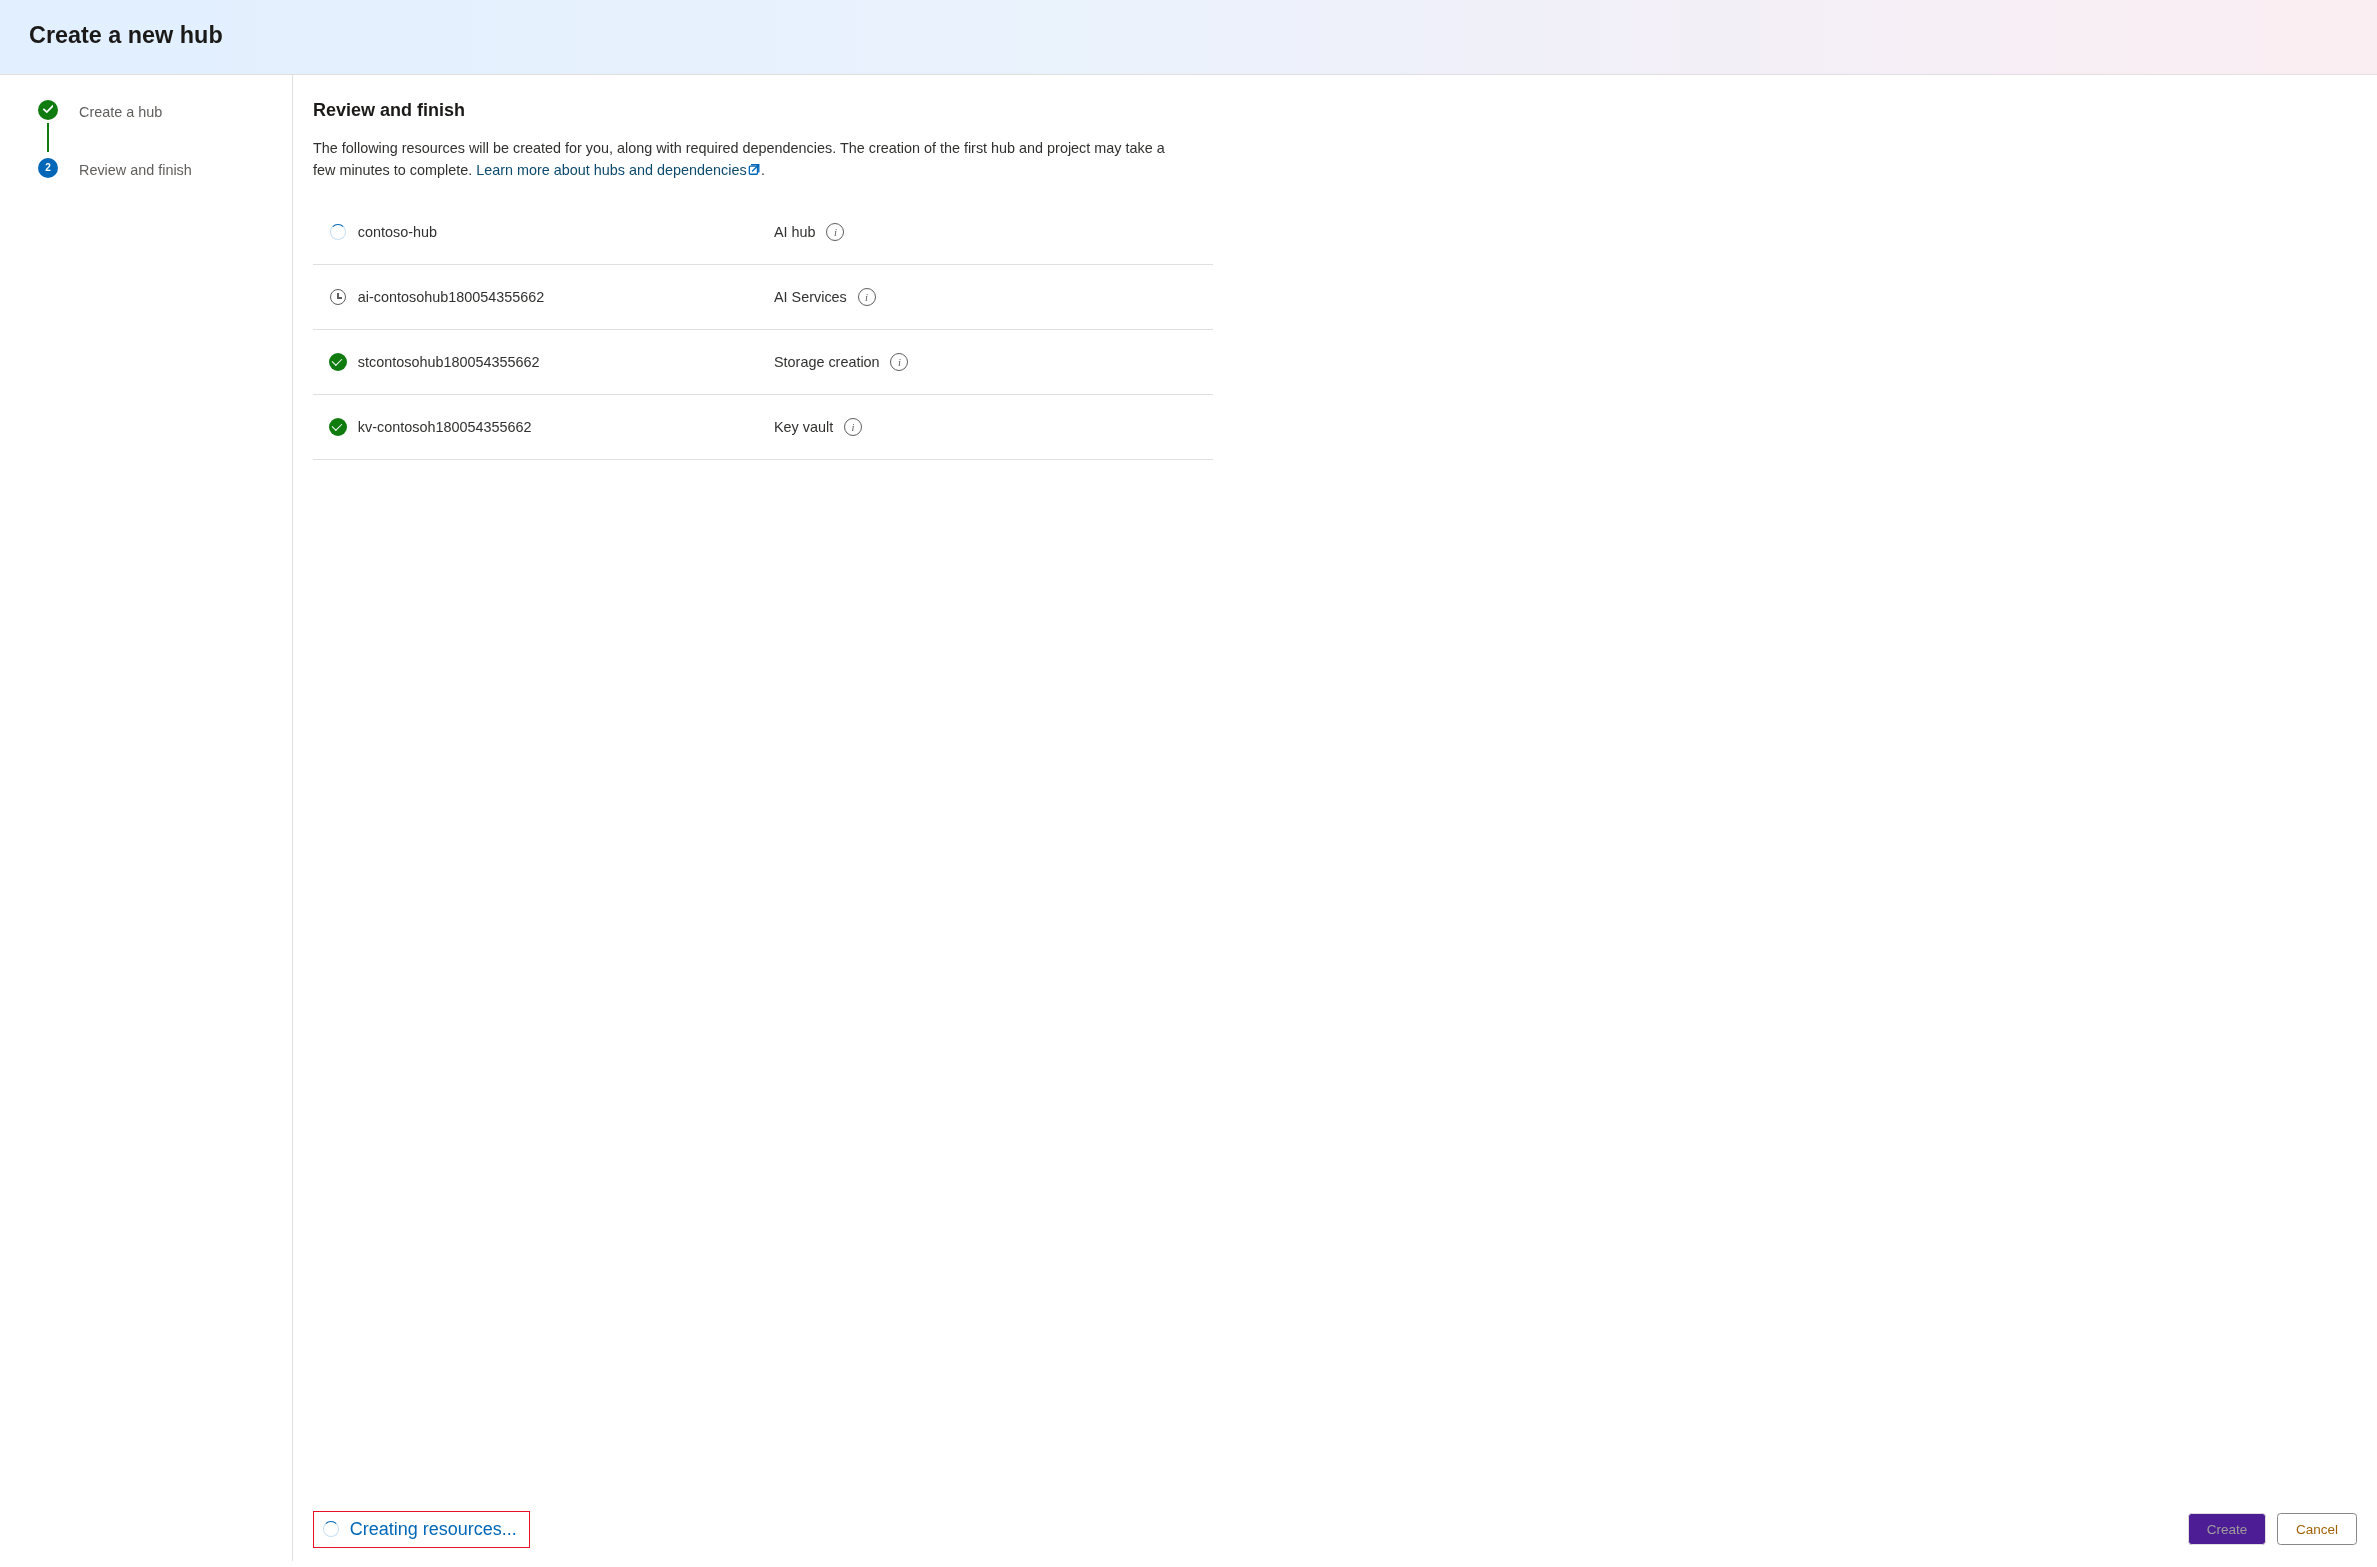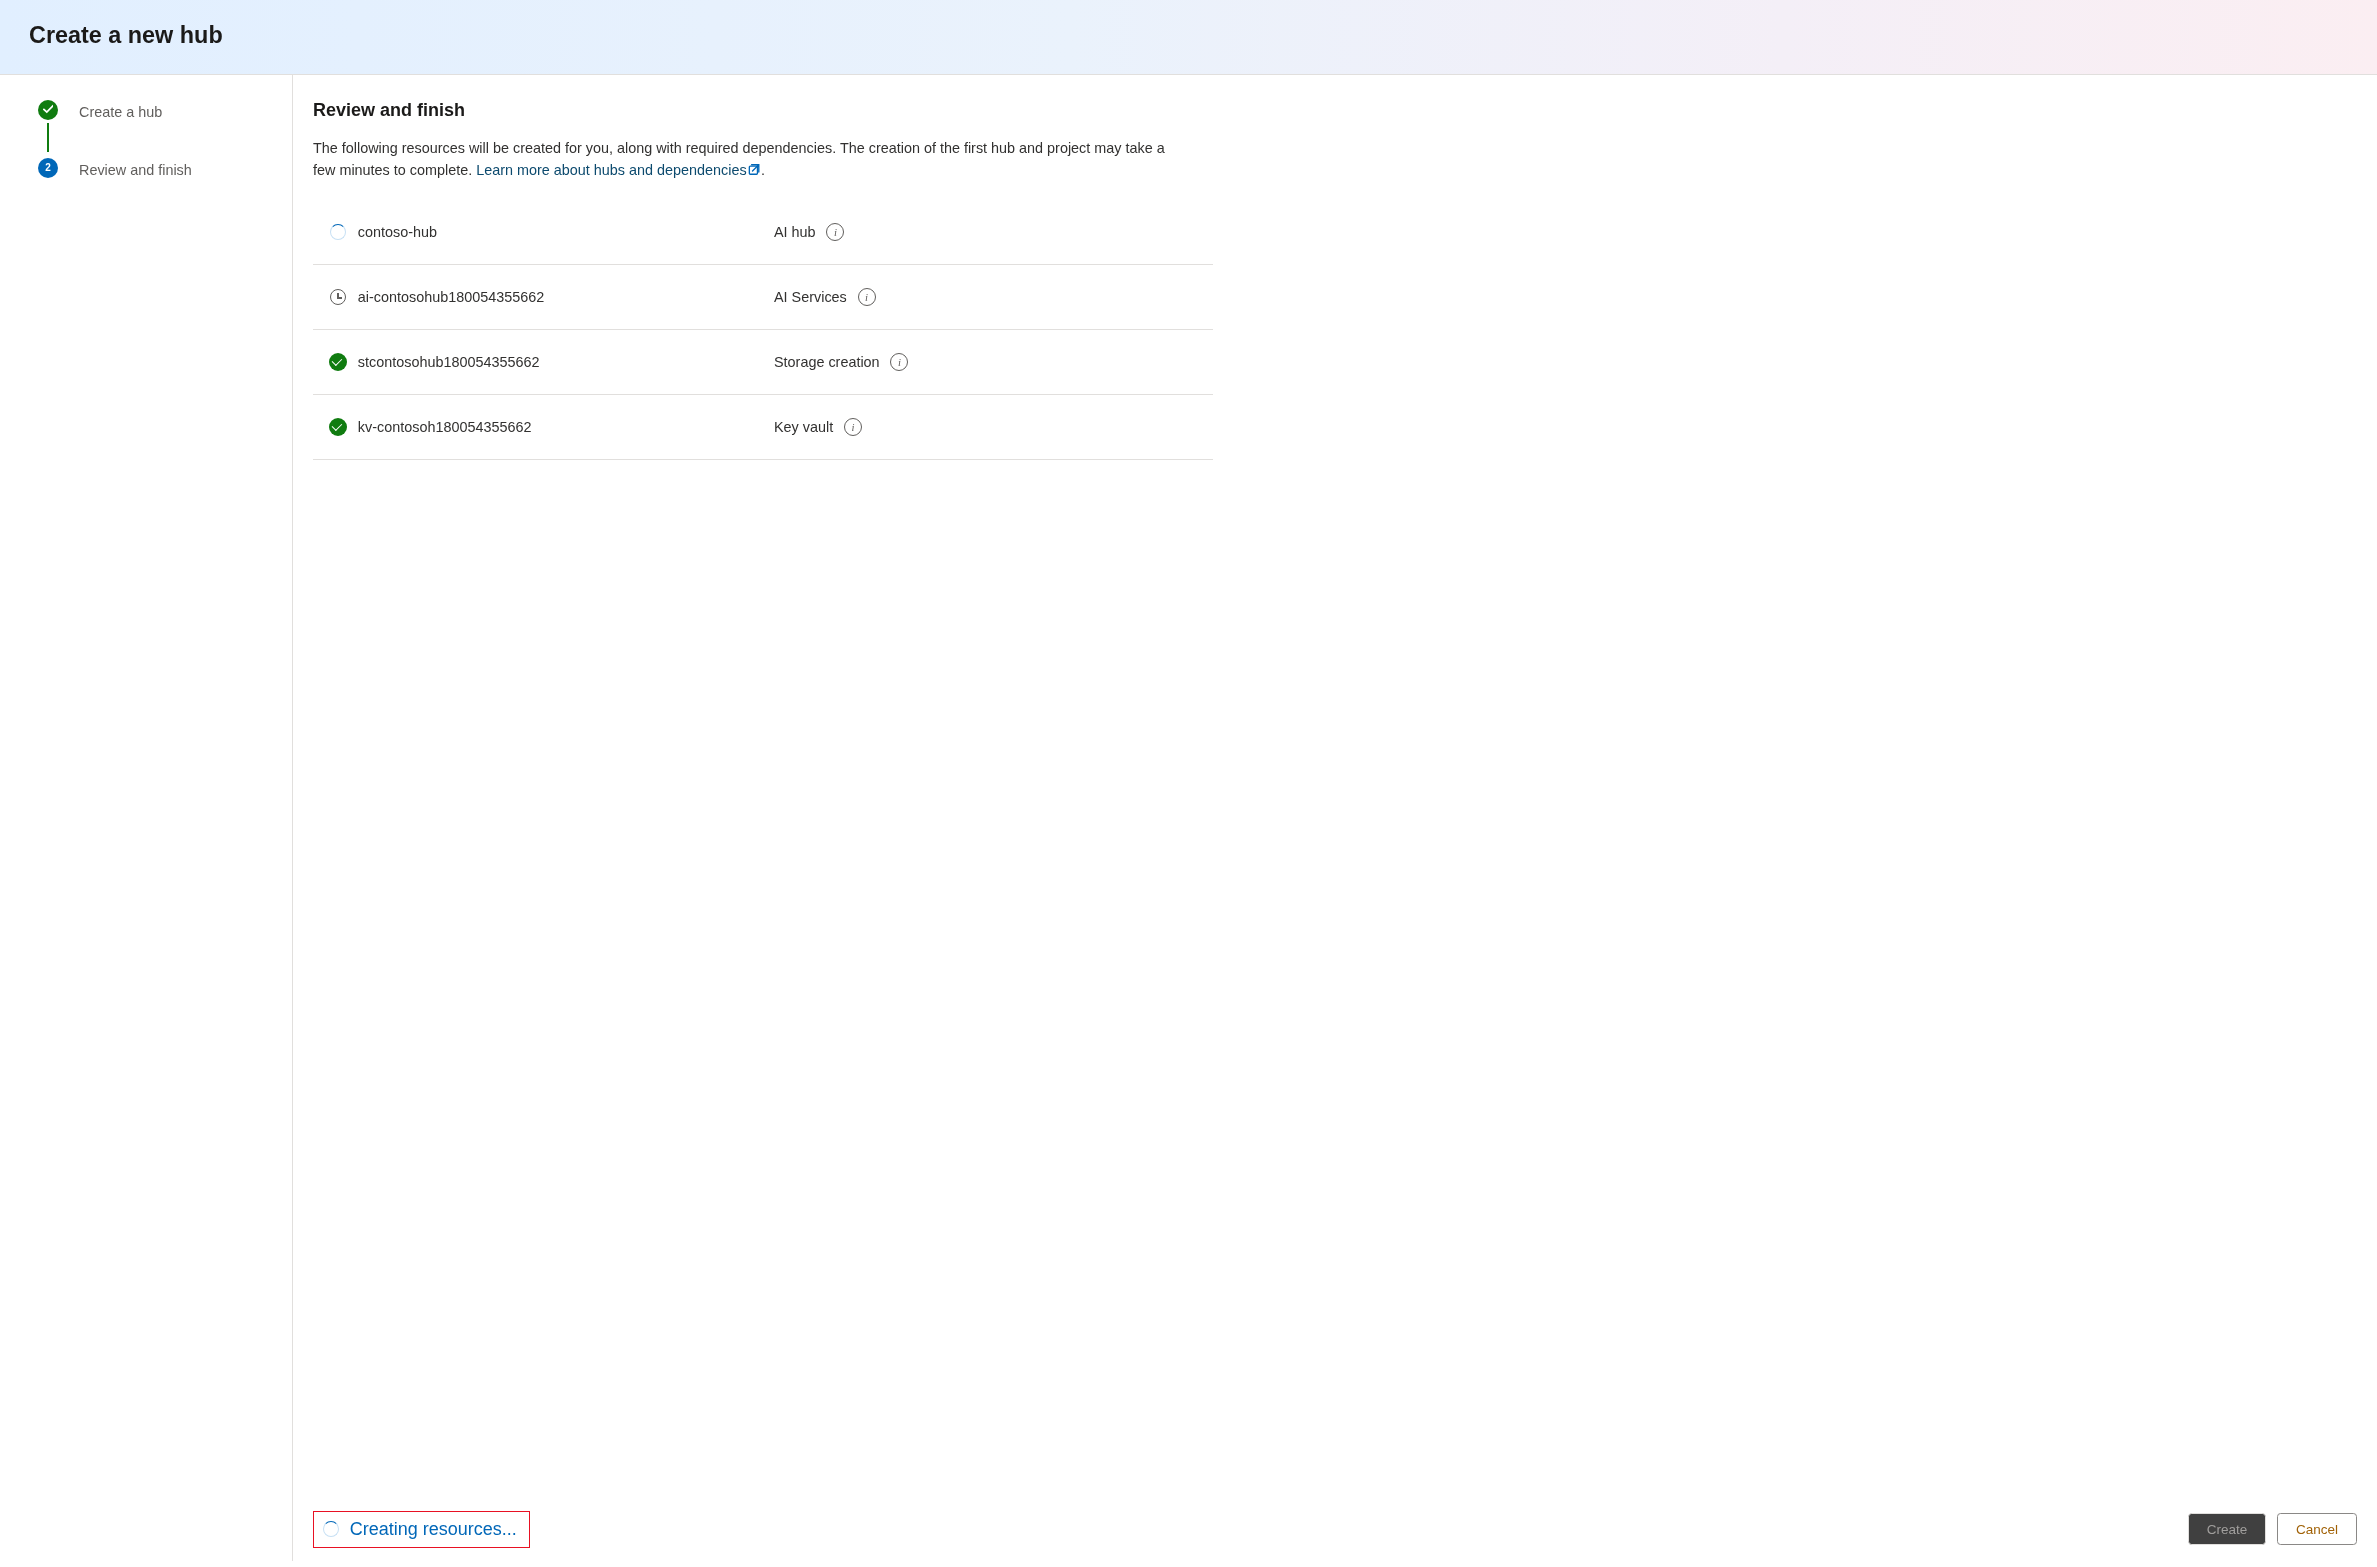--- a/index.html
+++ b/index.html
@@ -209,21 +209,21 @@
       height: 32px;
       padding: 0 18px;
       font-size: 13.5px;
       border-radius: 3.6px;
       border: 0.9px solid #8a8886;
       background: #fff;
       cursor: pointer;
       color: #a16207;
     }
     .btn.primary {
-      background: #404040;
+      background: #4c1d95;
       border-color: #e1dfdd;
       color: #a19f9d;
       cursor: not-allowed;
     }
     .check-svg {
       width: 10.8px; height: 10.8px;
     }
   </style>
 </head>
 <body>

